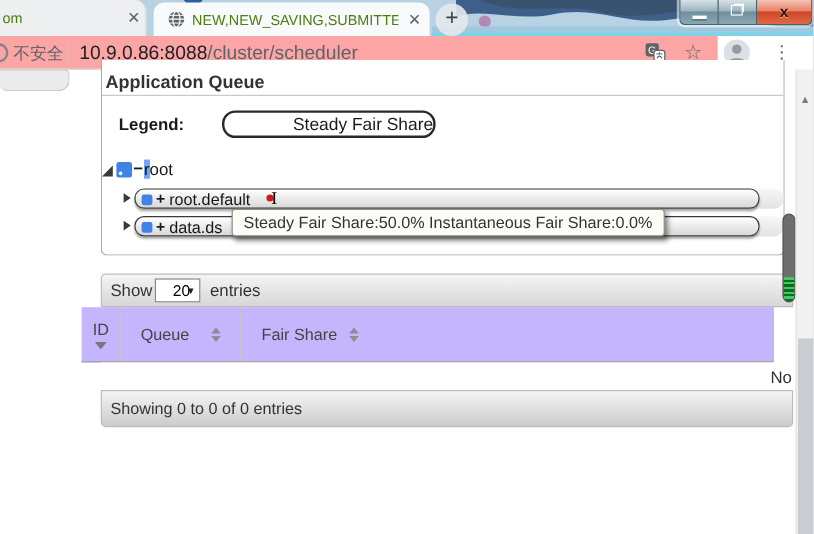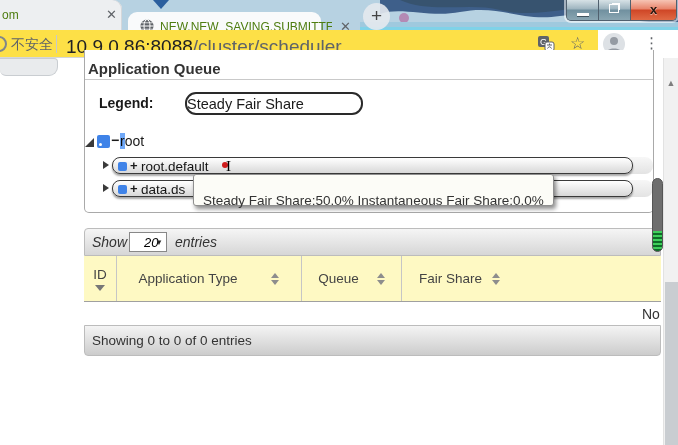--- a/index.html
+++ b/index.html
@@ -5,21 +5,21 @@
   html,body{margin:0;padding:0;background:#cfd3d8;}
   *{box-sizing:border-box;}
   #frame{position:relative;width:678px;height:445px;overflow:hidden;background:#ffffff;
          font-family:"Liberation Sans",sans-serif;color:#222;}
 
   
   .tabstrip{position:absolute;left:0;top:0;width:678px;height:30px;overflow:hidden;}
   .theme-art{position:absolute;left:0;top:0;}
   .tab{position:absolute;top:0;height:30px;border-radius:9px 9px 0 0;}
   .tab.inactive{left:-24px;width:146px;background:#edeff1;box-shadow:inset -1px 0 0 #d4d7da;}
-  .tab.active{left:128px;top:2px;height:28px;width:193px;background:#f9fafb;margin-top:10px;}
+  .tab.active{left:128px;top:2px;height:28px;width:230px;background:#f9fafb;}
   .tab-label{position:absolute;top:8px;font-size:12px;color:#4d7c0f;white-space:nowrap;overflow:hidden;}
   .tab-close{position:absolute;top:7px;font-size:13px;color:#5f6368;cursor:default;}
   .favicon{position:absolute;left:12px;top:7px;width:14px;height:14px;}
   .blue-tri{position:absolute;left:153px;top:0;width:0;height:0;
             border-left:8px solid transparent;border-right:8px solid transparent;border-top:9px solid #2b5f9e;}
   .newtab-btn{position:absolute;left:363px;top:3px;width:27px;height:27px;border-radius:50%;
               background:rgba(228,233,238,.9);color:#444;font-size:19px;line-height:25px;text-align:center;}
   
   .wincontrols{position:absolute;left:566px;top:0;height:21px;display:flex;
                border:1px solid #50606e;border-top:none;border-radius:0 0 5px 5px;
@@ -28,43 +28,43 @@
           background:linear-gradient(#d7e2e6 0%,#9db4bf 45%,#70909f 50%,#8aa6b2 100%);}
   .winbtn.min,.winbtn.max{width:32px;}
   .winbtn.close{width:45px;border-right:none;
           background:linear-gradient(#f6c4b4 0%,#e8836a 45%,#cf4626 50%,#e06a45 100%);}
   .glyph-min{position:absolute;left:10px;bottom:4px;width:12px;height:3px;background:#fdfdfd;box-shadow:0 1px 0 #41545f;}
   .glyph-max{position:absolute;left:10px;top:4px;width:10px;height:9px;border:1px solid #fdfdfd;background:transparent;box-shadow:2px -2px 0 -1px #fdfdfd;}
   .glyph-close{position:absolute;width:100%;top:2px;text-align:center;font-weight:bold;font-size:13px;
                color:#27160f;text-shadow:0 1px 1px rgba(255,255,255,.6);}
 
   
-  .addressbar{position:absolute;left:0;top:30px;width:598px;height:28px;background:#fde047;
+  .addressbar{position:absolute;left:0;top:30px;width:598px;height:28px;background:#fca5a5;
               border-bottom:1px solid #d5d7d9;}
   .sec-icon{position:absolute;left:-9px;top:6px;width:16px;height:16px;border:2px solid #80868b;border-radius:50%;}
   .sec-label{position:absolute;left:11px;top:6px;font-size:14px;color:#5f6368;}
   .addr-sep{position:absolute;left:56px;top:5px;width:1px;height:18px;background:#c6c9cc;}
-  .url{position:absolute;left:66px;top:6px;font-size:19px;white-space:nowrap;}
+  .url{position:absolute;left:66px;top:6px;font-size:16px;white-space:nowrap;}
   .url .host{color:#202124;}
   .url .path{color:#5f6368;}
   .translate-icon{position:absolute;left:537px;top:5px;width:18px;height:18px;}
   .star-icon{position:absolute;left:570px;top:3px;font-size:17px;color:#5f6368;}
   .avatar{position:absolute;left:603px;top:3px;width:22px;height:22px;border-radius:50%;background:#dde1e5;overflow:hidden;}
   .menu-dots{position:absolute;left:644px;top:4px;font-size:15px;color:#5f6368;letter-spacing:0;}
 
   
   .gray-chip{position:absolute;left:0;top:58px;width:58px;height:18px;background:#e9ebed;
              border:1px solid #c9cdd1;border-left:none;border-radius:0 4px 9px 6px;}
   .panel{position:absolute;left:84px;top:50px;width:570px;height:163px;background:#fff;
          border:1px solid #a9a9a9;border-top:none;border-radius:0 0 5px 5px;}
   .page-title{position:absolute;left:88px;top:60px;font-size:15px;font-weight:bold;color:#333;}
   .title-rule{position:absolute;left:85px;top:79px;width:568px;height:1px;background:#c9c9c9;}
   .legend-label{position:absolute;left:99px;top:95px;font-size:14px;font-weight:bold;color:#1a1a1a;}
   .legend-box{position:absolute;top:92px;height:23px;border-radius:11px;background:#fff;
-              font-size:14.5px;color:#1a1a1a;text-align:left;line-height:20px;}
+              font-size:14.5px;color:#1a1a1a;text-align:right;line-height:20px;}
   .legend-box.steady{left:185px;width:178px;border:2px solid #2a2a2a;}
   .legend-box.inst{left:394px;width:232px;border:2px dashed #2a2a2a;}
 
   
   .tri-exp{position:absolute;left:85px;top:138px;width:0;height:0;
            border-left:9px solid transparent;border-bottom:9px solid #3a3a3a;}
   .tri-col{width:0;height:0;border-top:4.5px solid transparent;border-bottom:4.5px solid transparent;
            border-left:6px solid #3a3a3a;position:absolute;}
   .node-ico{position:absolute;width:13px;height:13px;background:#3f83e8;border-radius:2px;}
   .node-ico::after{content:"";position:absolute;left:2px;bottom:2px;width:3px;height:3px;background:#fff;border-radius:50%;}
@@ -73,34 +73,34 @@
   .root-label .sel{background:#6fa8f8;color:#0c0c0c;}
   .qtrack{position:absolute;left:112px;width:541px;height:17px;border-radius:8px;
           background:linear-gradient(#f7f7f7,#e3e3e3);}
   .qbar{position:absolute;left:112px;width:521px;height:17px;border:1px solid #3a3a3a;border-radius:8px;
         background:linear-gradient(#ffffff,#d8d8d8);box-shadow:0 2px 2px rgba(0,0,0,.35);}
   .qbar .mini-ico{position:absolute;left:5px;top:4px;width:9px;height:9px;background:#3f83e8;border-radius:2px;}
   .qbar .plus{position:absolute;left:17px;top:0px;font-size:13px;font-weight:bold;color:#1a1a1a;}
   .qbar .qlabel{position:absolute;left:28px;top:1px;font-size:13.5px;color:#141414;white-space:nowrap;}
   .red-dot{position:absolute;left:222px;top:162px;width:6px;height:6px;background:#cf1d1d;border-radius:50%;z-index:4;}
   .ibeam{position:absolute;left:226px;top:158px;font-family:"Liberation Serif",serif;font-size:15px;color:#000;z-index:4;}
-  .tooltip{position:absolute;left:193px;top:174px;height:23px;line-height:21px;padding:15px 9px;
+  .tooltip{position:absolute;left:193px;top:174px;height:23px;line-height:21px;padding:0 9px;
            background:#fcfcf7;border:1px solid #8f8f8f;border-radius:3px;font-size:13.5px;color:#333;
            box-shadow:2px 3px 4px rgba(0,0,0,.45);white-space:nowrap;z-index:5;}
 
   
   .show-bar{position:absolute;left:84px;top:228px;width:577px;height:28px;
             background:linear-gradient(#f5f5f5,#d6d6d6);border:1px solid #bcbcbc;border-radius:4px 4px 0 0;
-            font-size:14px;color:#333;font-style:italic;}
+            font-size:14px;color:#333;}
   .show-bar .t1{position:absolute;left:7px;top:5px;}
   .length-select{position:absolute;left:44px;top:3px;width:38px;height:20px;background:#fff;border:1px solid #888;
                  font-size:13px;color:#000;padding:2px 3px 0 14px;}
   .length-select .arr{position:absolute;right:3px;top:5px;font-size:8px;color:#222;}
   .show-bar .t2{position:absolute;left:90px;top:5px;}
-  .thead{position:absolute;left:84px;top:256px;width:577px;height:46px;background:#fef9c3;
+  .thead{position:absolute;left:68px;top:256px;width:577px;height:46px;background:#c4b5fd;
          border-bottom:1px solid #a0a0a0;display:flex;}
   .th{position:relative;height:100%;border-right:1px solid #c6c6c6;color:#444;font-size:13.5px;
       display:flex;align-items:center;justify-content:center;}
   .th:last-child{border-right:none;}
   .th .sort-both{display:inline-flex;flex-direction:column;margin-left:10px;gap:2px;}
   .th .sort-both i{width:0;height:0;border-left:4px solid transparent;border-right:4px solid transparent;display:block;}
   .th .sort-both .up{border-bottom:5px solid #8d8d8d;}
   .th .sort-both .dn{border-top:5px solid #8d8d8d;}
   .th.sorted{flex-direction:column;justify-content:center;gap:3px;}
   .th.sorted .dnbig{width:0;height:0;border-left:5px solid transparent;border-right:5px solid transparent;
@@ -232,27 +232,20 @@
     <span class="t1">Show</span>
     <span class="length-select"><span>20</span><span class="arr">▼</span></span>
     <span class="t2">entries</span>
   </div>
 
   <div class="thead">
     <div class="th sorted" style="width:33px;">
       <span>ID</span>
       <i class="dnbig"></i>
     </div>
-    <div class="th" style="width:185px;">
-      <span>Application Type</span>
-      <span class="sort-both" style="margin-left:34px;">
-          <i class="up"></i>
-          <i class="dn"></i>
-        </span>
-    </div>
     <div class="th" style="width:100px;">
       <span>Queue</span>
       <span class="sort-both" style="margin-left:18px;">
           <i class="up"></i>
           <i class="dn"></i>
         </span>
     </div>
     <div class="th" style="width:115px;">
       <span>Fair Share</span>
       <span class="sort-both">

